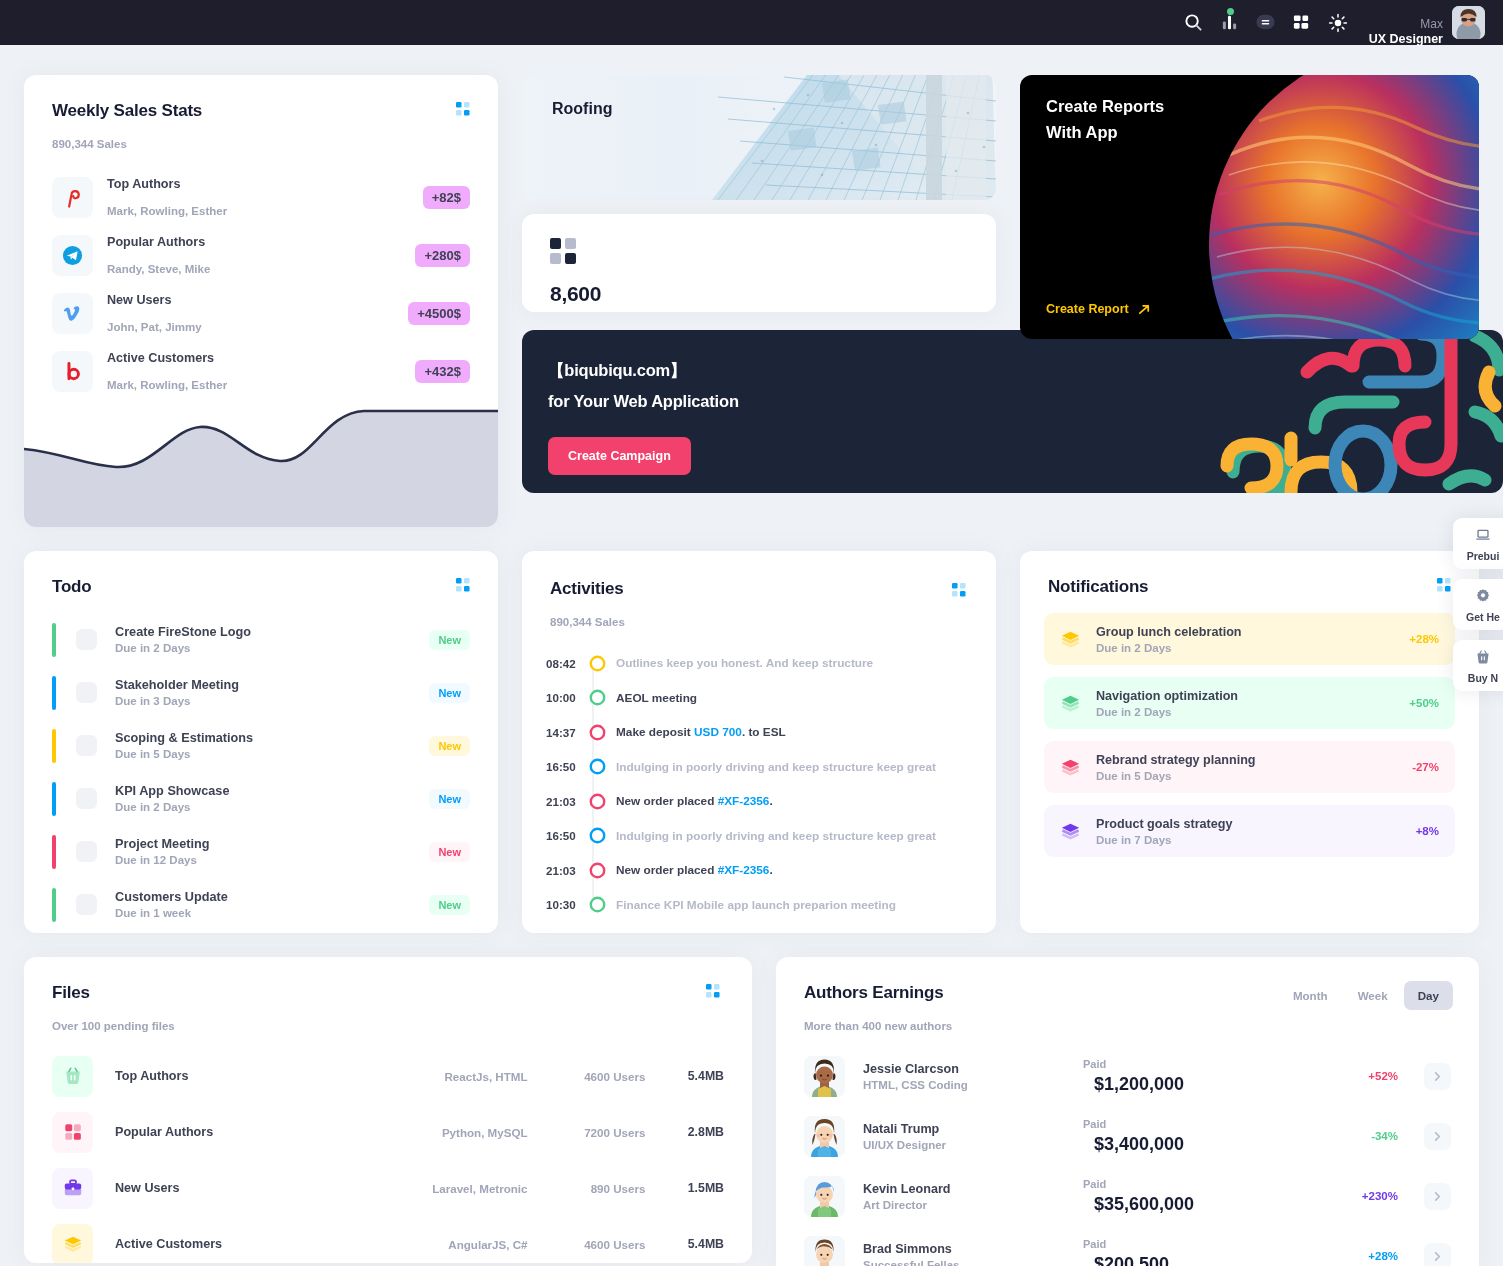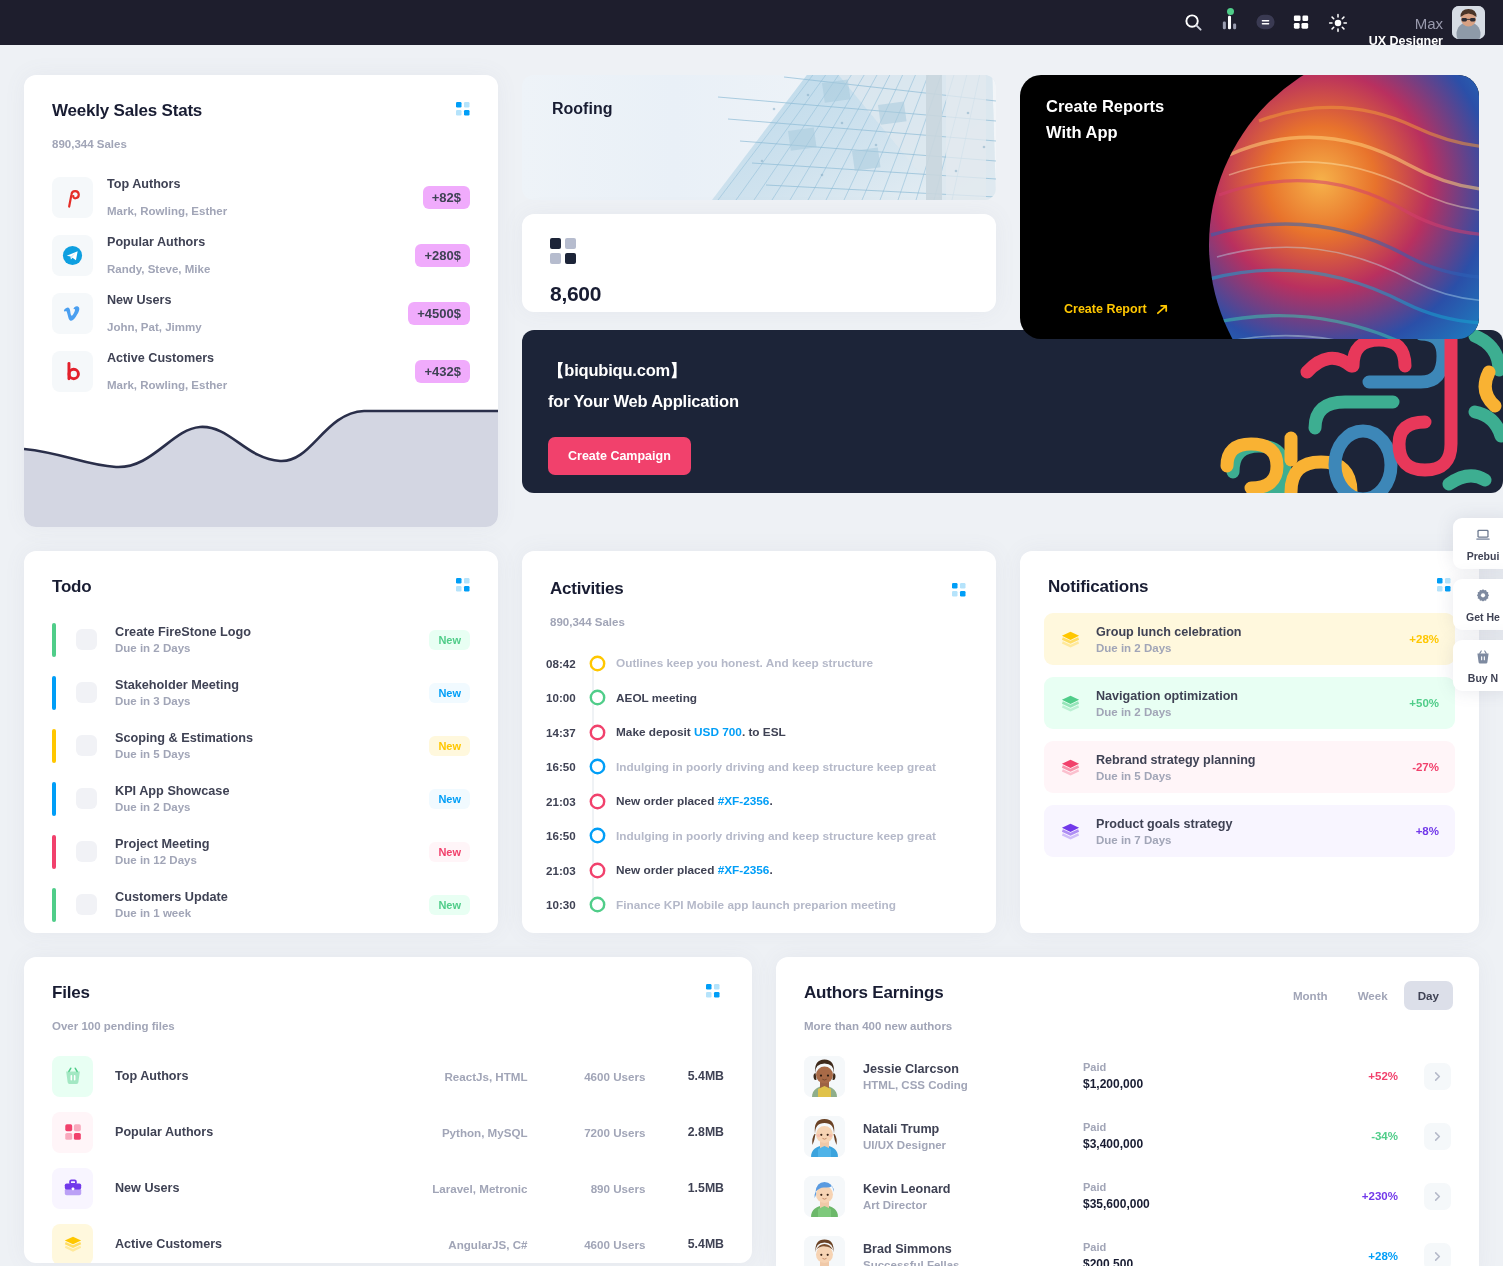--- a/index.html
+++ b/index.html
@@ -21,21 +21,21 @@
     width: 34px; height: 34px; display: flex; align-items: center;
     justify-content: center; position: relative; margin-left: 2px; cursor: pointer;
   }
   .tb-icon svg { display:block; }
   .green-dot {
     position: absolute; width: 7px; height: 7px; border-radius: 50%;
     background: #50cd89; top: 2px; left: 50%; margin-left: -3px;
   }
   .user-block { display: flex; align-items: center; gap: 9px; margin-left: 14px; }
   .user-text { text-align: right; line-height: 1.25; }
-  .user-name { color: #9899ac; font-size: 15px; margin-top: 20px; }
+  .user-name { color: #9899ac; font-size: 12px; margin-top: 20px; }
   .user-role { color: #ffffff; font-size: 12.5px; font-weight: bold; }
   .avatar-top {
     width: 33px; height: 33px; border-radius: 7px; overflow: hidden;
     background: #c3cbd6; position: relative; flex: 0 0 auto;
   }
 
   
   .page { padding: 30px 24px 0 24px; }
   .row { display: flex; gap: 24px; }
   .card {
@@ -90,25 +90,25 @@
   .camp-l2 { color:#fff; font-size: 16.5px; font-weight: bold; margin-top: 10px; letter-spacing:-0.2px;}
   .camp-btn {
     margin-top: 26px; display: inline-block; background: #f1416c; color: #fff;
     font-size: 12.5px; font-weight: bold; padding: 12px 20px; border-radius: 7px;
     border: none; cursor: pointer; font-family: inherit;
   }
   .camp-art { position: absolute; right: 0; top: 0; width: 300px; height: 167px; }
 
   
   .col-right { flex: 1 1 auto; }
-  .reports { height: 264px; background: #000; border-radius: 21px; position: relative; overflow: hidden;}
+  .reports { height: 264px; background: #000; border-radius: 12px; position: relative; overflow: hidden;}
   .rp-t1 { position:absolute; left: 26px; top: 22px; color:#fff; font-size: 16.5px; font-weight:bold;}
   .rp-t2 { position:absolute; left: 26px; top: 48px; color:#fff; font-size: 16.5px; font-weight:bold;}
   .rp-link {
-    position:absolute; left: 44px; bottom: 23px; color: #ffc700; font-size: 12.5px;
+    position:absolute; left: 26px; bottom: 23px; color: #ffc700; font-size: 12.5px;
     font-weight: bold; display: flex; align-items: center; gap: 9px; cursor: pointer;
   }
   .planet { position:absolute; right: -140px; top: -40px; width: 420px; height: 420px; }
 
   
   .r2 { margin-top: 24px; }
   .todo { height: 382px; }
   .todo-head { padding: 26px 28px 0 28px; }
   .todo-list { padding: 16px 28px 0 28px; }
   .todo-row { display: flex; align-items: center; height: 53px; }
@@ -174,21 +174,21 @@
   .earn-list { padding-top: 14px; }
   .earn-row { display: flex; align-items: center; height: 60px; padding: 0 28px; }
   .earn-av {
     width: 41px; height: 41px; border-radius: 8px; background: #f5f8fa;
     overflow: hidden; flex: 0 0 auto; position: relative;
   }
   .earn-body { margin-left: 18px; width: 220px; }
   .earn-name { font-size: 12.6px; font-weight: bold; color: #3f4254; }
   .earn-role { font-size: 11.5px; color: #a1a5b7; margin-top: 3px; font-weight:600;}
   .earn-paid-l { font-size: 11px; color: #a1a5b7; font-weight: 600; }
-  .earn-paid-v { font-size: 12px; color: #181c32; font-weight: bold; margin-top: 4px; }
+  .earn-paid-v { font-size: 18px; color: #181c32; font-weight: bold; margin-top: 4px; margin-left: 11px; }
   .earn-paid { width: 230px; }
   .earn-pct { flex: 1 1 auto; text-align: right; font-size: 11.5px; font-weight: bold; padding-right: 26px;}
   .earn-go {
     width: 27px; height: 27px; border-radius: 7px; background: #f5f8fa;
     display: flex; align-items: center; justify-content: center; cursor: pointer; flex:0 0 auto;
   }
 
   
   .sidepanel { position: absolute; right: 0; top: 518px; width: 50px; z-index: 50; }
   .sp-btn {

